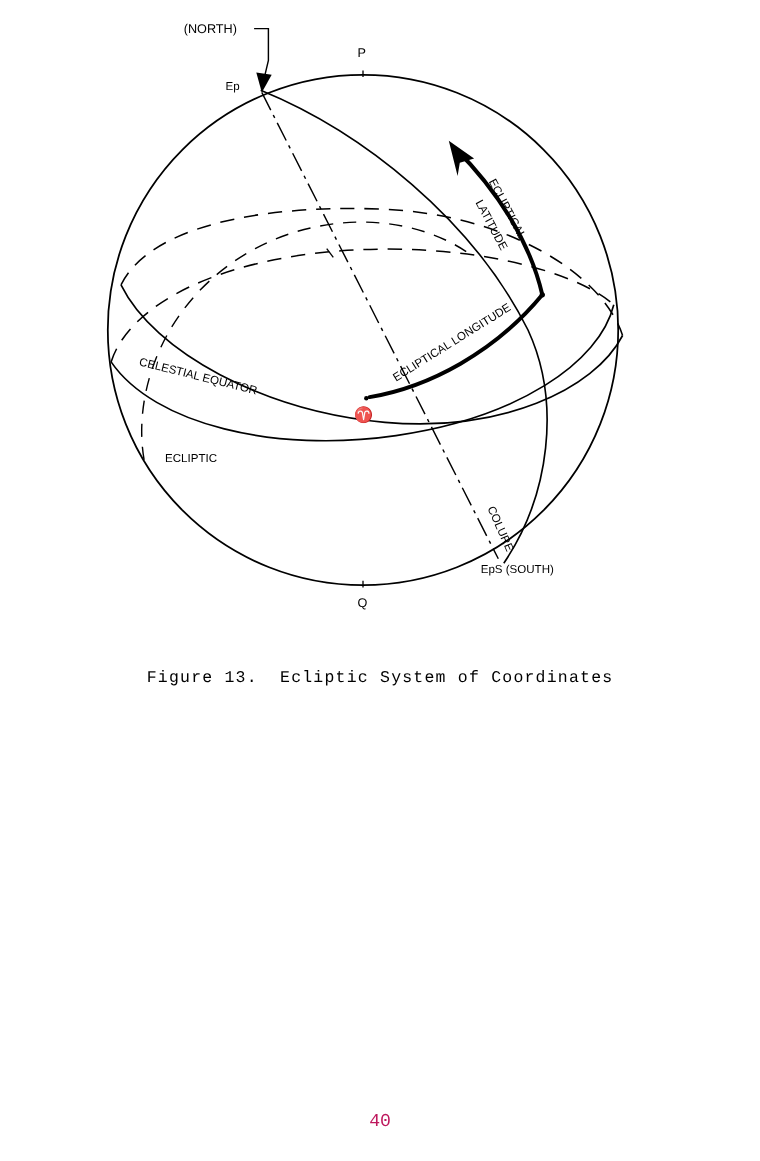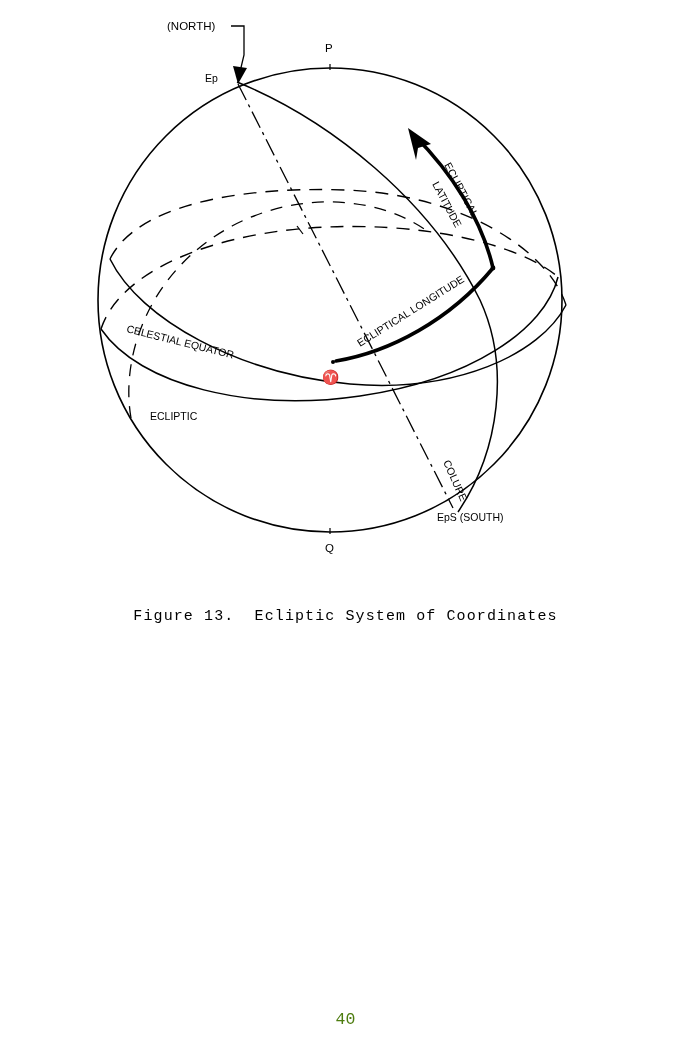--- a/index.html
+++ b/index.html
@@ -48,21 +48,21 @@
     white-space: pre;
   }
   #page-number {
     position: absolute;
     left: 0;
     top: 1010px;
     width: 691px;
     text-align: center;
     font-family: "Liberation Mono", monospace;
     font-size: 16.5px;
-    color: #4d7c0f;
+    color: #be185d;
   }
 </style>
 </head>
 <body>
 
 <div id="page">
 
   <div id="figure-area">
     <svg id="figure-svg" width="691" height="570" viewBox="0 0 691 570">
 

